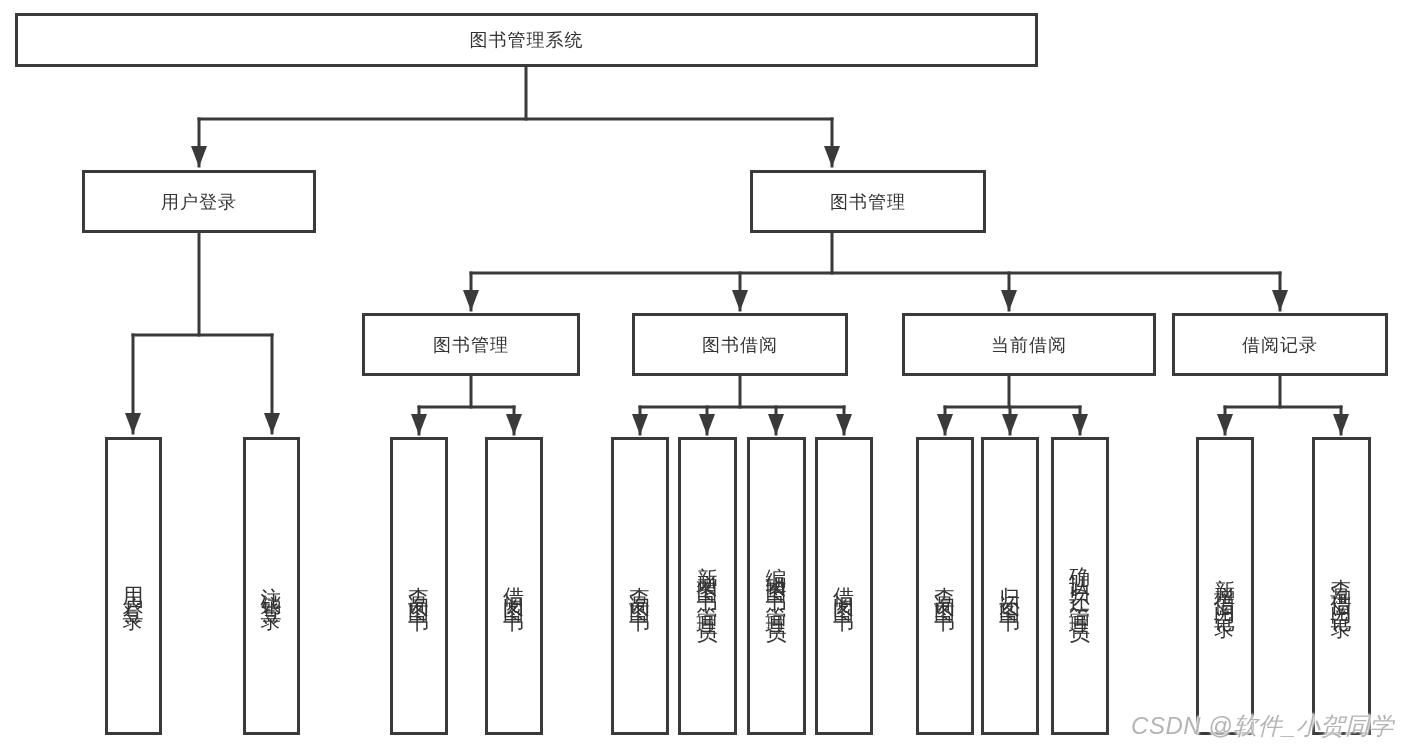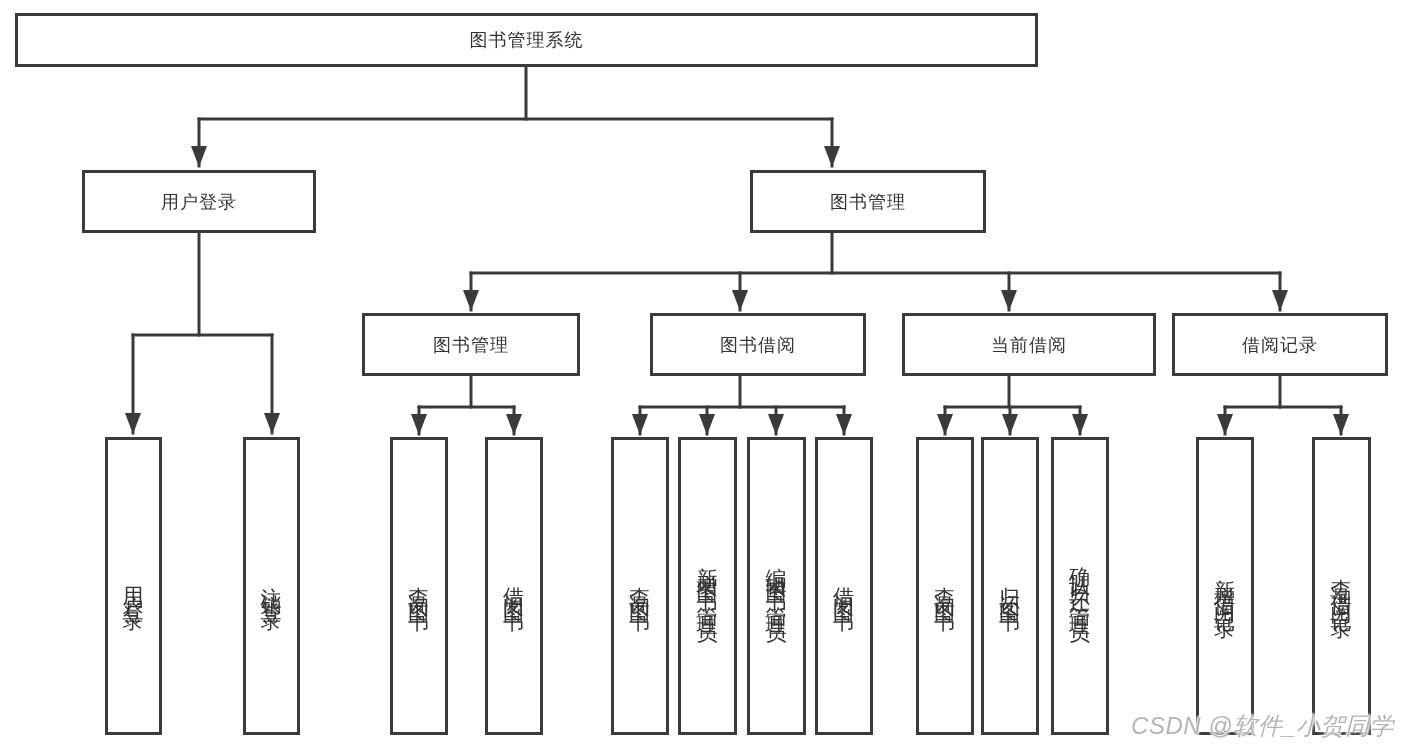--- a/index.html
+++ b/index.html
@@ -142,21 +142,21 @@
   <div class="node h" style="left:82px; top:170px; width:234px; height:63px;">
     <span class="lbl">用户登录</span>
   </div>
   <div class="node h" style="left:714px; top:170px; width:236px; height:63px;margin-left:36px;">
     <span class="lbl">图书管理</span>
   </div>
 
   <div class="node h" style="left:362px; top:313px; width:218px; height:63px;">
     <span class="lbl">图书管理</span>
   </div>
-  <div class="node h" style="left:632px; top:313px; width:216px; height:63px;margin-left:18px;">
+  <div class="node h" style="left:632px; top:313px; width:216px; height:63px;">
     <span class="lbl">图书借阅</span>
   </div>
   <div class="node h" style="left:902px; top:313px; width:254px; height:63px;">
     <span class="lbl">当前借阅</span>
   </div>
   <div class="node h" style="left:1172px; top:313px; width:216px; height:63px;">
     <span class="lbl">借阅记录</span>
   </div>
 
   <div class="node v" style="left:105px; top:437px; width:57px; height:298px;">

